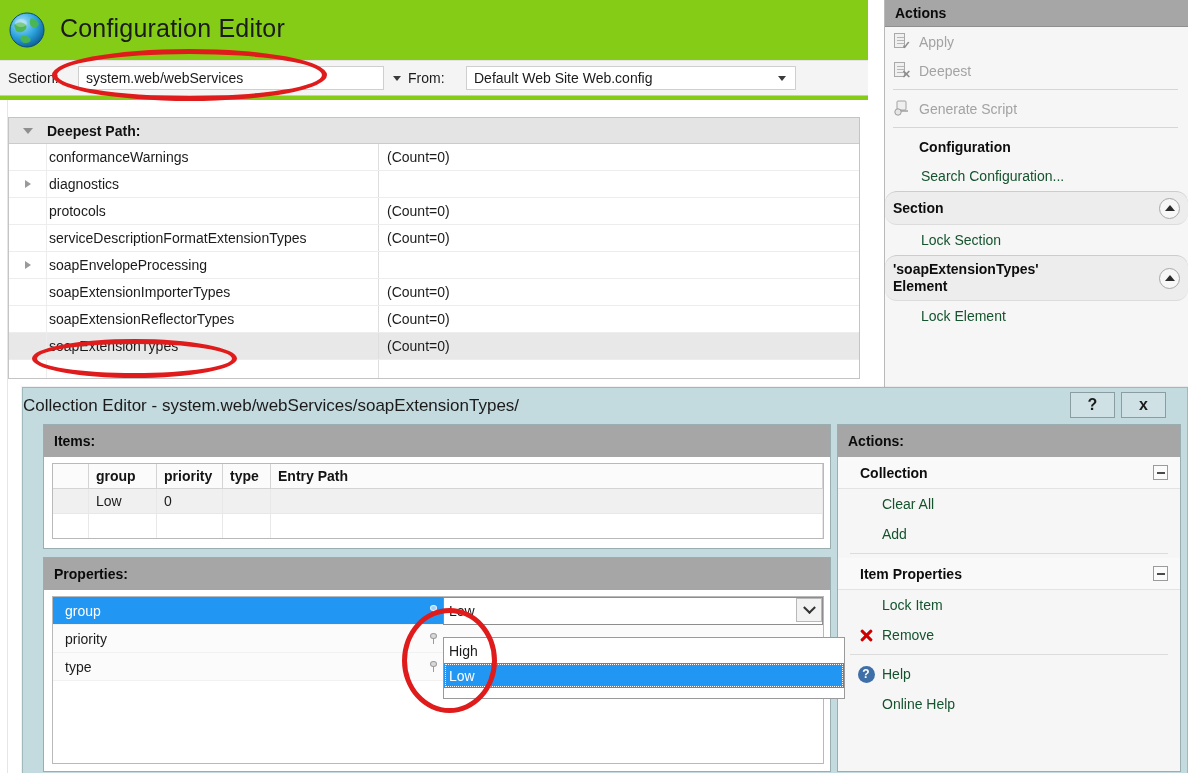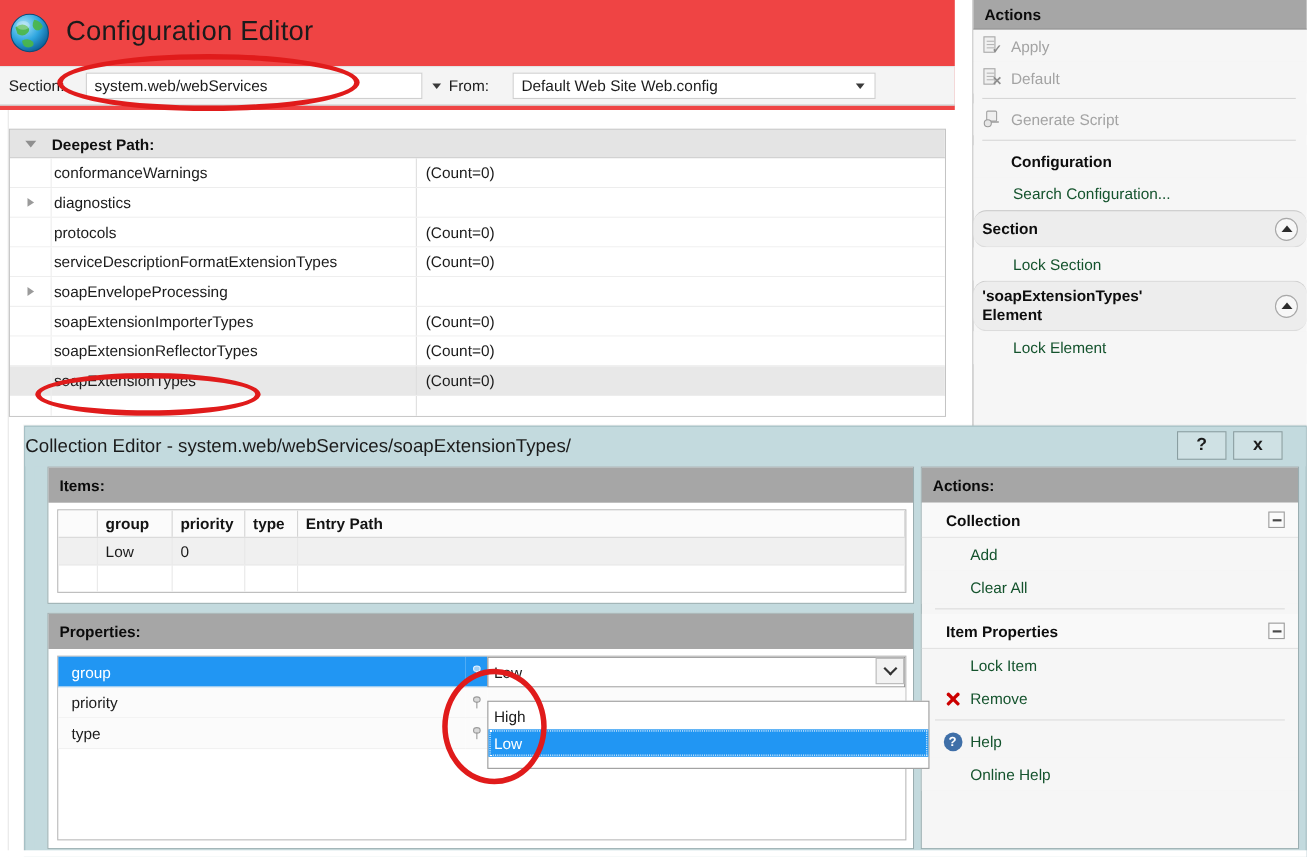--- a/index.html
+++ b/index.html
@@ -18,21 +18,21 @@
 
   
   #bg-page {
     position: absolute; left: 0; top: 0; width: 1188px; height: 779px;
     background: #ffffff;
   }
 
   
   #ce-header {
     position: absolute; left: 0; top: 0; width: 868px; height: 100px;
-    background: #ef4444;
+    background: #84cc16;
   }
   #globe-icon {
     position: absolute; left: 6px; top: 9px; width: 42px; height: 42px;
   }
   #page-title {
     position: absolute; left: 60px; top: 14px;
     font-size: 25px; color: #1b1b1b; font-weight: 400;
     letter-spacing: .2px;
     white-space: nowrap;
   }
@@ -565,21 +565,21 @@
         </span>
         <span>Apply</span>
       </div>
       <div class="act-row disabled">
         <span class="act-ico">
           <span class="doc-ico">
               <span class="page"></span>
               <span class="mark">✕</span>
             </span>
         </span>
-        <span>Default</span>
+        <span>Deepest</span>
       </div>
 
       <div class="act-sep"></div>
 
       <div class="act-row disabled">
         <span class="act-ico">
           <svg width="17" height="17" viewBox="0 0 17 17">
             <rect x="4" y="1" width="9" height="9" rx="1" fill="#efefef" stroke="#a2a2a2"></rect>
             <circle cx="5" cy="12" r="3.2" fill="#e6e6e6" stroke="#9b9b9b"></circle>
             <path d="M8 11 L15 11" stroke="#9b9b9b" stroke-width="1.4"></path>
@@ -707,25 +707,25 @@
         <div id="dlg-actions-title">Actions:</div>
 
         <div class="da-group">
           <span>Collection</span>
           <span class="minus-btn">
               <i></i>
             </span>
         </div>
         <div class="da-row">
           <span class="da-ico"></span>
-          <span class="act-link">Add</span>
+          <span class="act-link">Clear All</span>
         </div>
         <div class="da-row">
           <span class="da-ico"></span>
-          <span class="act-link">Clear All</span>
+          <span class="act-link">Add</span>
         </div>
 
         <div class="da-sep"></div>
 
         <div class="da-group">
           <span>Item Properties</span>
           <span class="minus-btn">
               <i></i>
             </span>
         </div>

